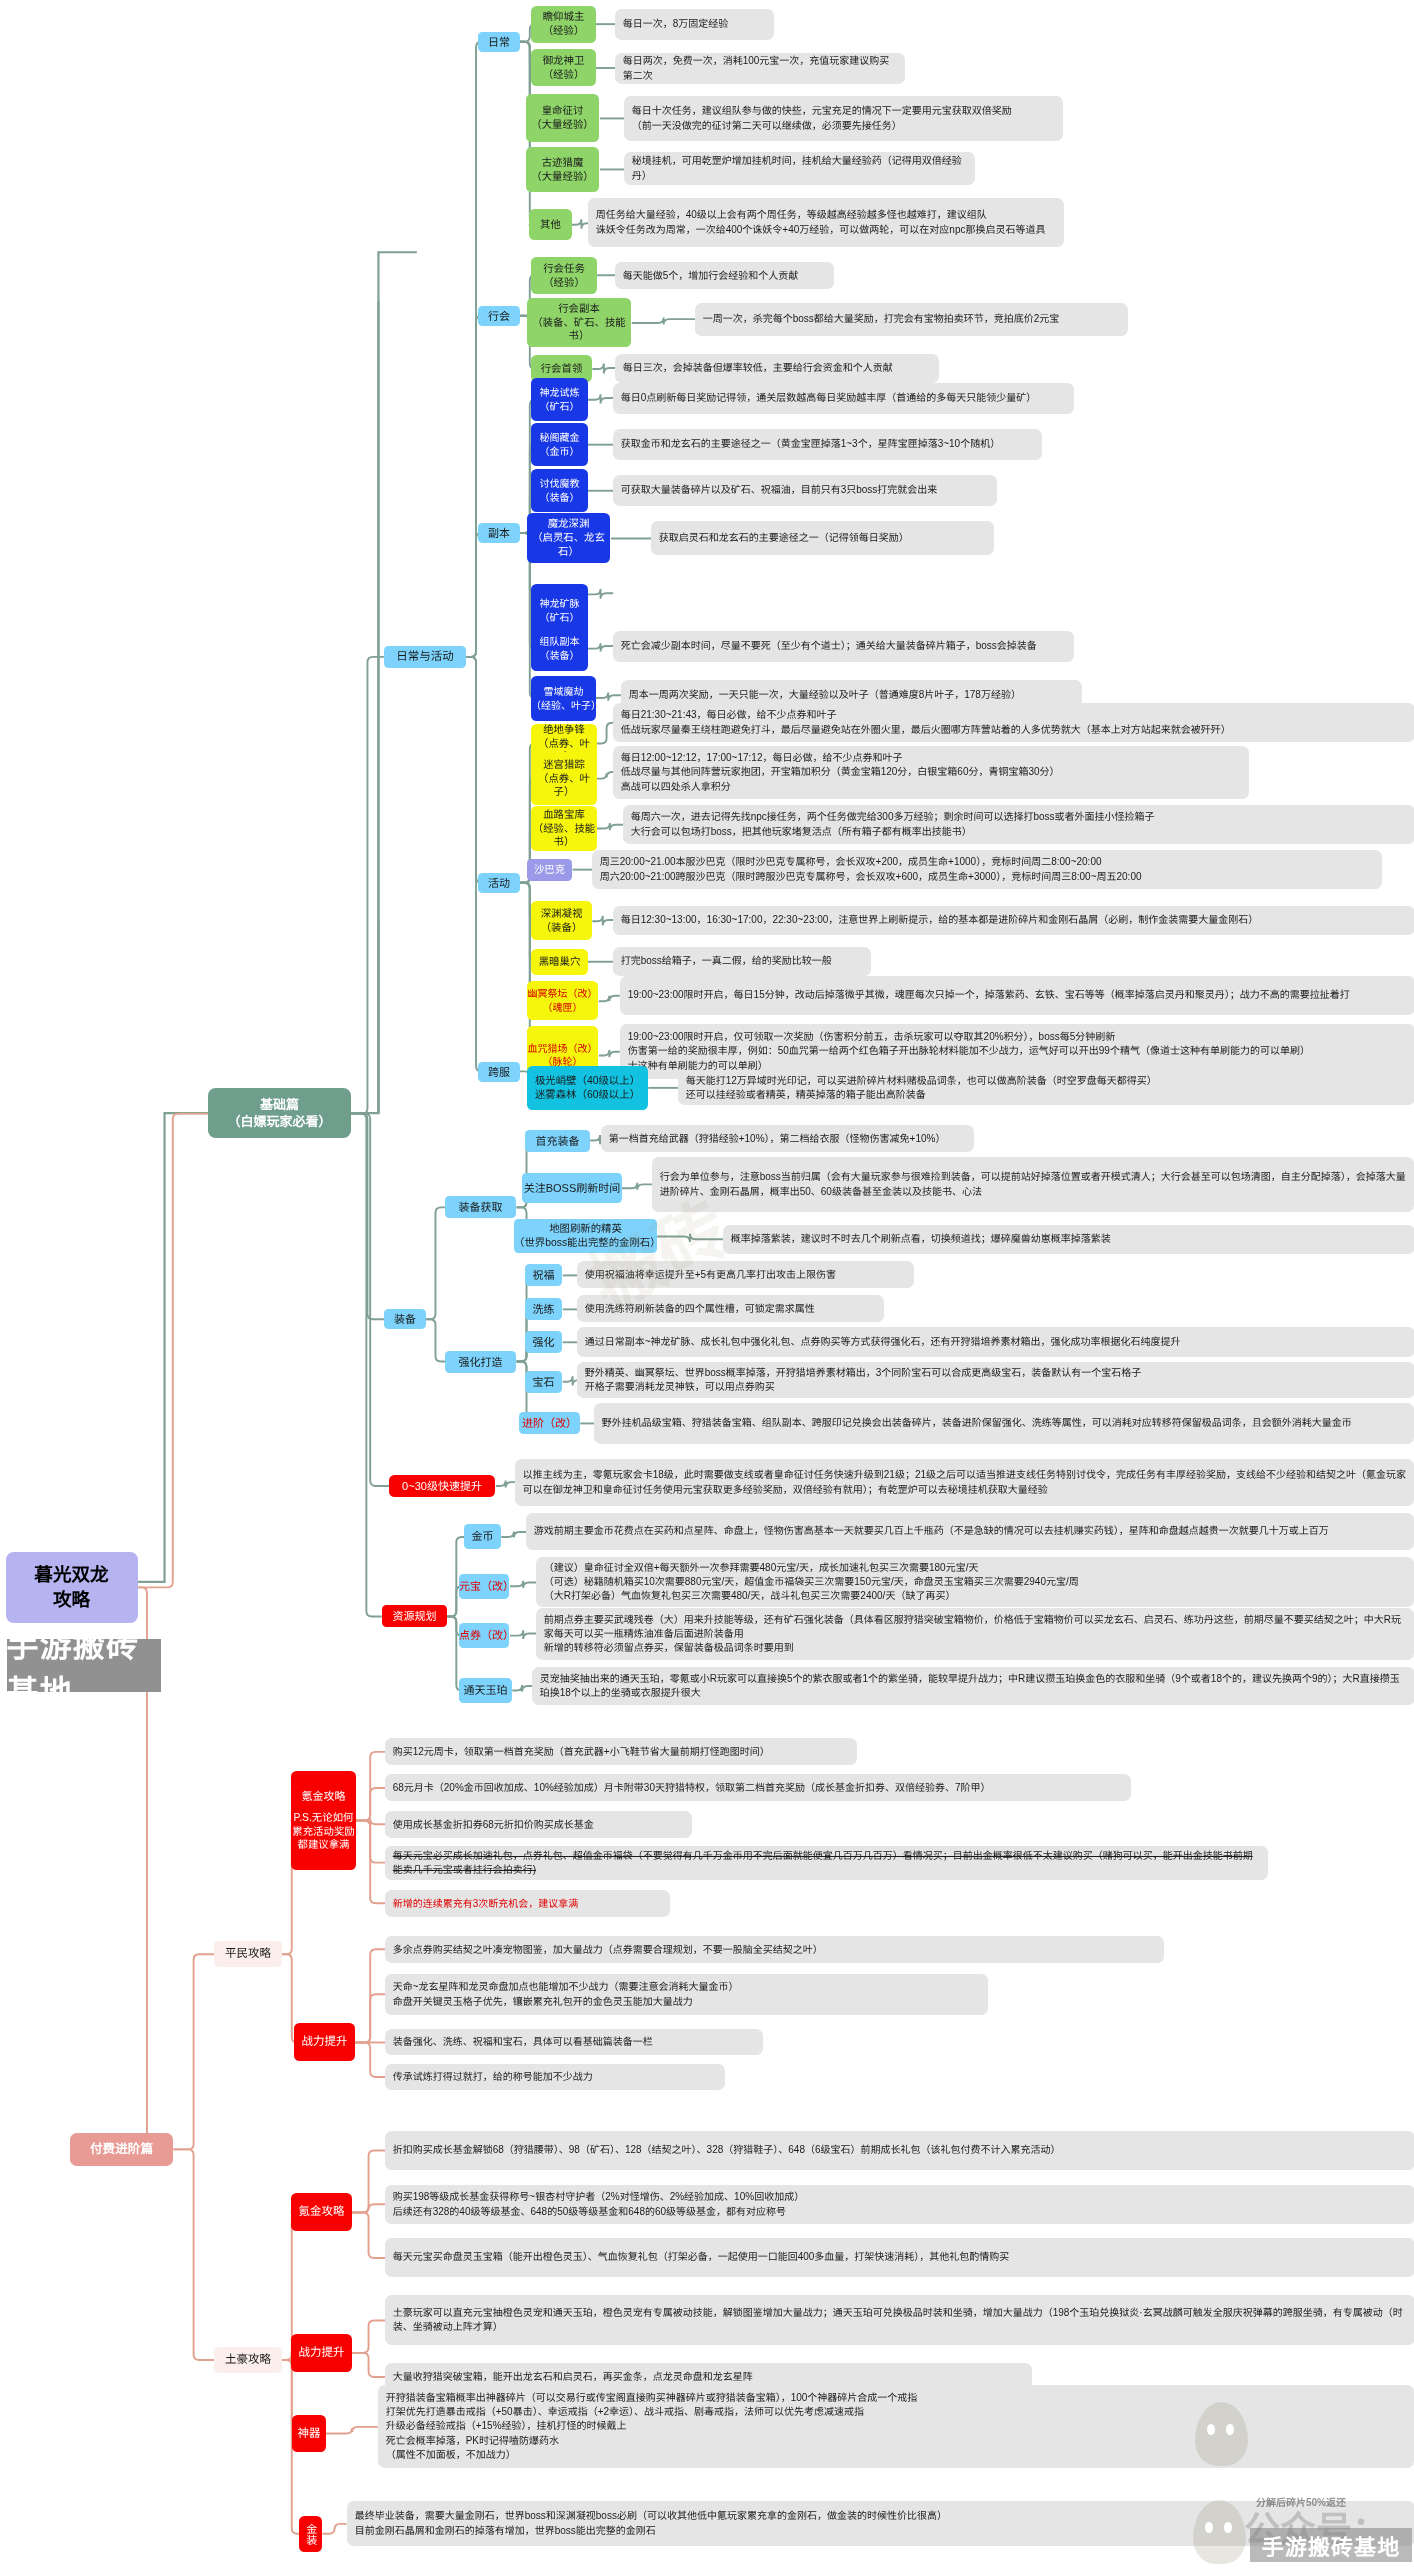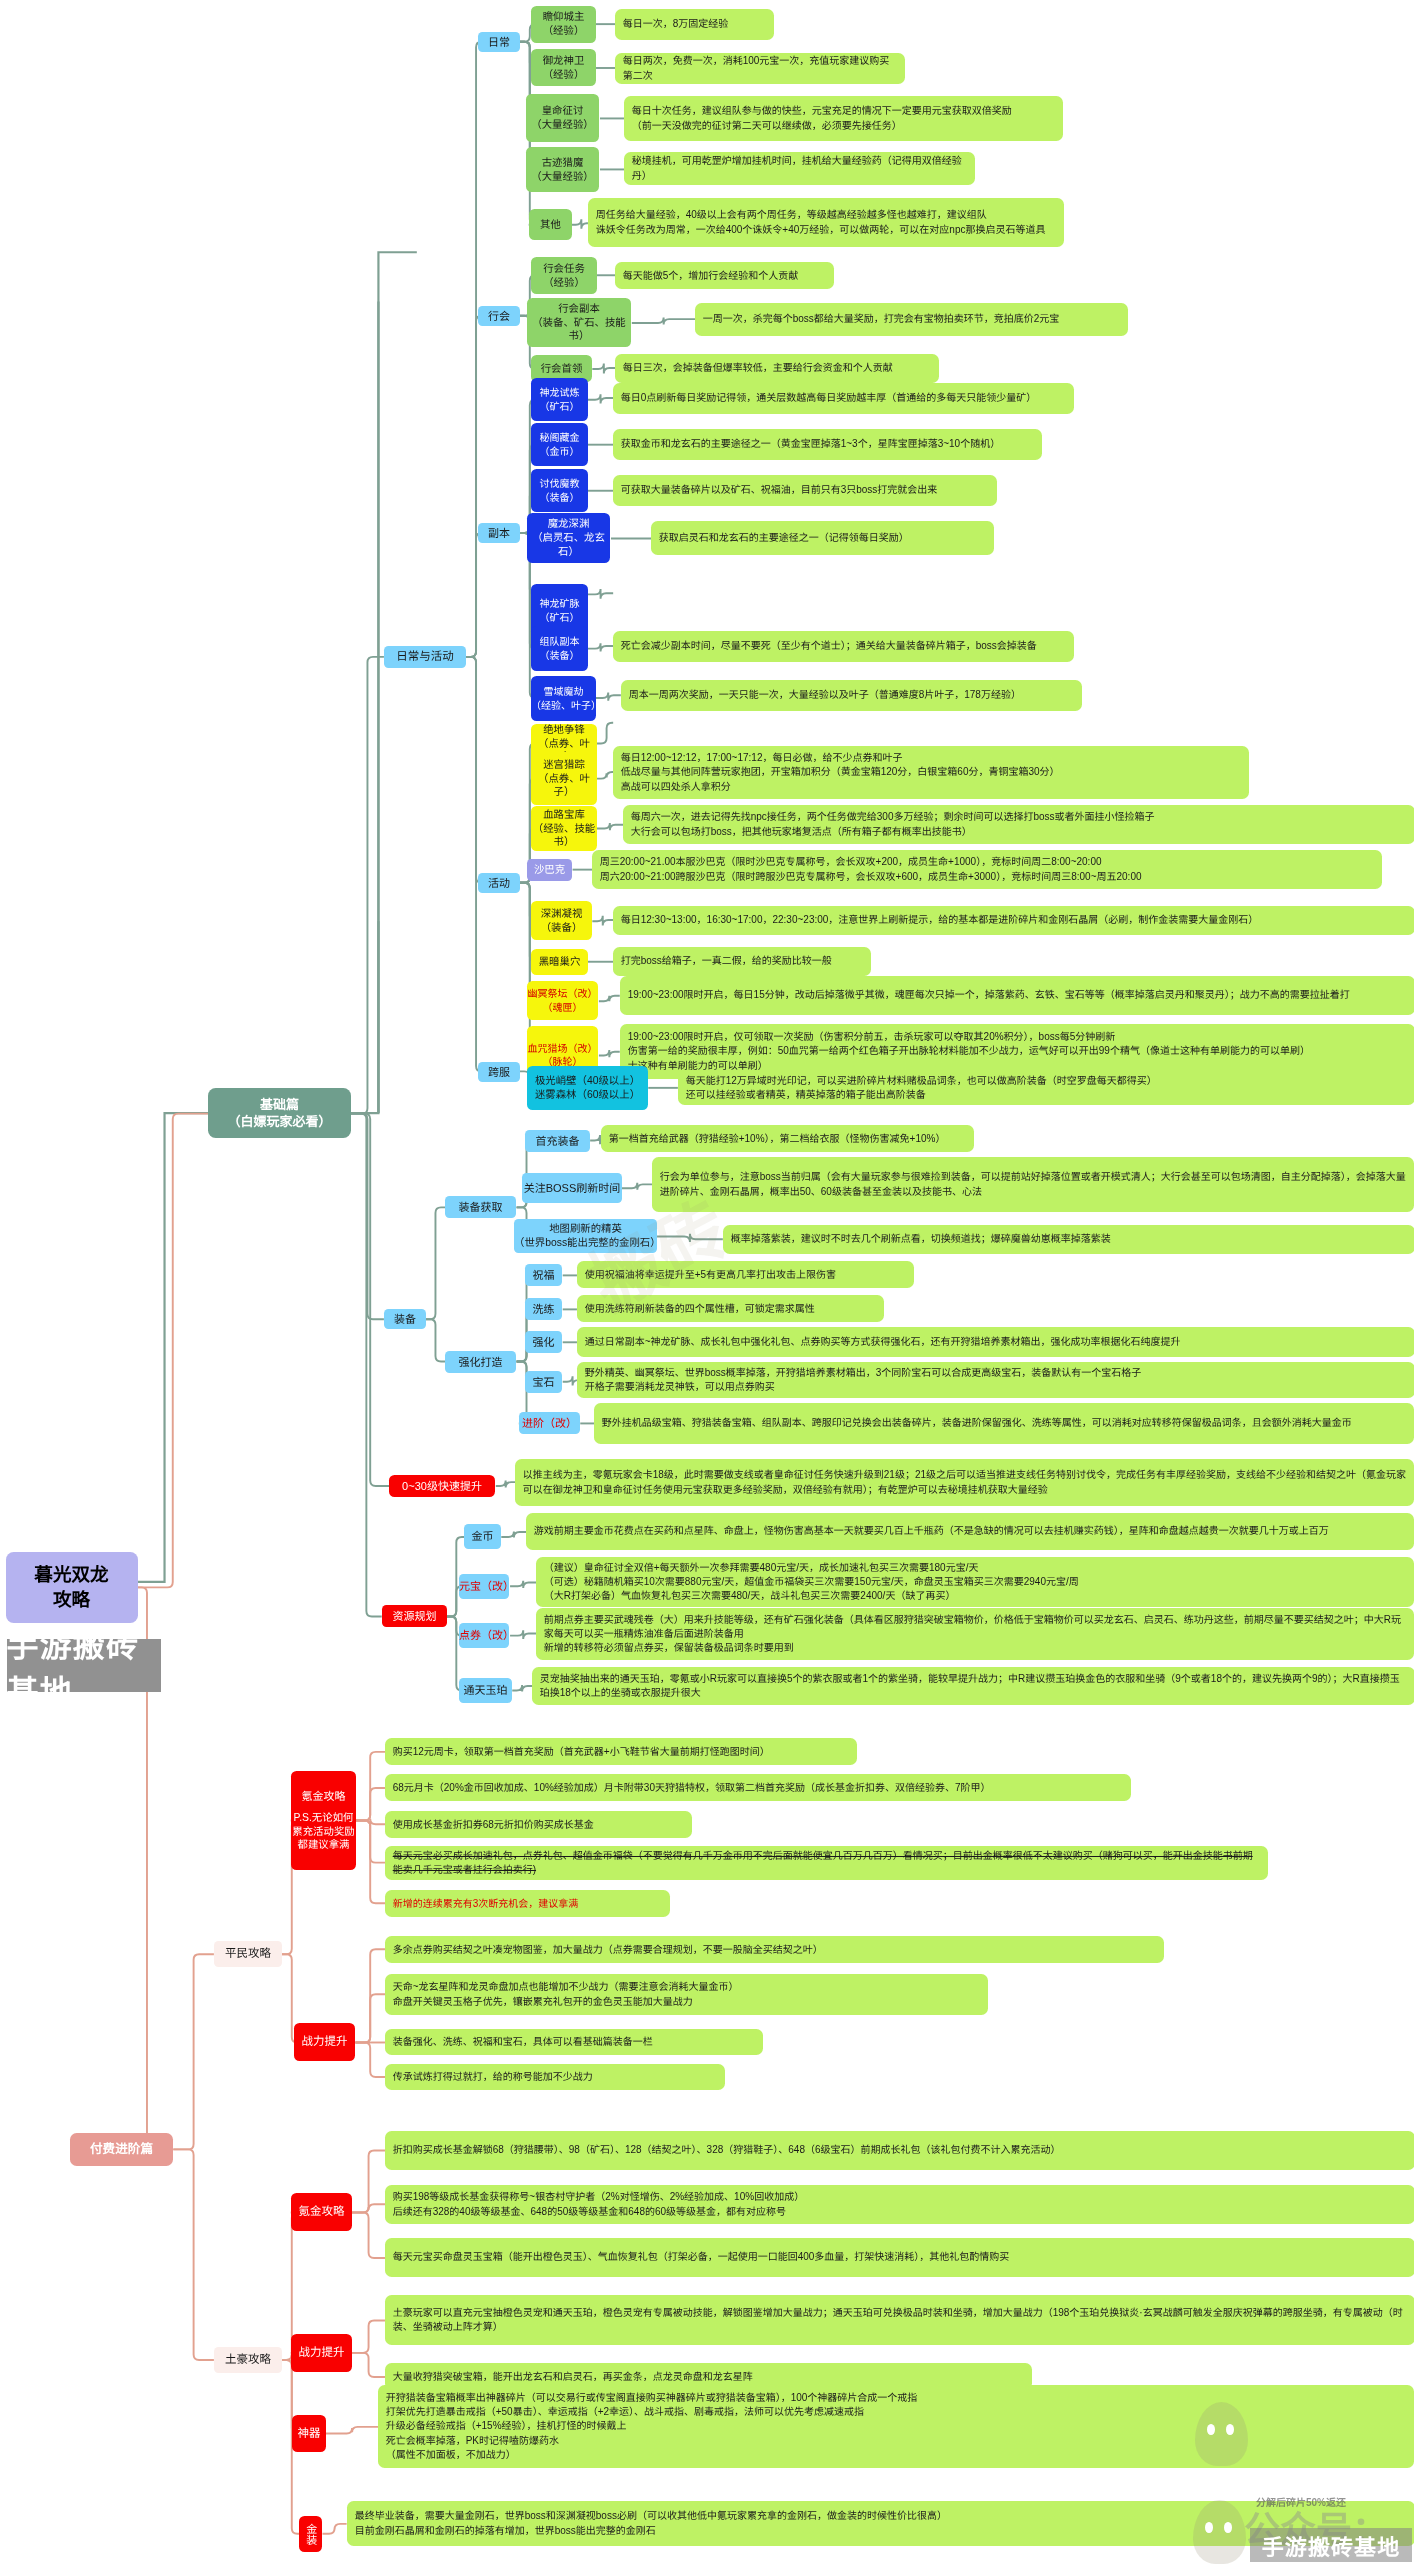--- a/index.html
+++ b/index.html
@@ -6,21 +6,21 @@
   html,body{margin:0;padding:0;background:#ffffff;}
   body{
     font-family:"Liberation Sans","DejaVu Sans",sans-serif;
     width:1415px;height:2576px;position:relative;overflow:hidden;
     -webkit-font-smoothing:antialiased;
   }
   #canvas{position:absolute;left:0;top:0;width:1415px;height:2576px;}
   svg#wires{position:absolute;left:0;top:0;width:1415px;height:2576px;pointer-events:none;}
   .node{position:absolute;box-sizing:border-box;display:flex;align-items:center;
         justify-content:center;text-align:center;line-height:1.32;white-space:pre-line;}
-  .desc{position:absolute;box-sizing:border-box;background:#bef264;border-radius:6.6px;
+  .desc{position:absolute;box-sizing:border-box;background:#e5e5e5;border-radius:6.6px;
         padding:5.5px 7.7px;line-height:1.42;white-space:pre-line;color:#1a1a1a;
         display:flex;flex-direction:column;justify-content:center;text-align:left;overflow:hidden;}
   
   .root{background:#b5b3f0;border-radius:7.7px;color:#000;font-weight:bold;}
   .sect-green{background:#6f9e8d;border-radius:7.7px;color:#fff;font-weight:bold;}
   .sect-pink{background:#e79b94;border-radius:6.6px;color:#fff;font-weight:bold;}
   .grey{background:#7dd3fc;border-radius:4.4px;color:#1a1a1a;}
   .grey-pink{background:#fbeeeb;border-radius:4.4px;color:#1a1a1a;}
   .green{background:#8ed469;border-radius:5.5px;color:#1a1a1a;}
   .blue{background:#1837e6;border-radius:5.5px;color:#ffffff;}
@@ -256,20 +256,22 @@
 <div class="node blue" style="left:531px;top:626px;width:57px;height:45px;font-size:10px;">组队副本
 （装备）</div>
 <div class="desc" style="left:613px;top:631px;width:461px;height:31px;font-size:10px;">死亡会减少副本时间，尽量不要死（至少有个道士）；通关给大量装备碎片箱子，boss会掉装备</div>
 
 <div class="node blue" style="left:531px;top:676px;width:65px;height:45px;font-size:10px;">雪域魔劫
 （经验、叶子）</div>
 <div class="desc" style="left:621px;top:680px;width:461px;height:31px;font-size:10px;">周本一周两次奖励，一天只能一次，大量经验以及叶子（普通难度8片叶子，178万经验）</div>
 
 <div class="node yellow" style="left:531px;top:724px;width:66px;height:39px;font-size:10.4px;">绝地争锋
 （点券、叶子）</div>
+<div class="desc" style="left:613px;top:703px;width:802px;height:39px;font-size:10px;">每日21:30~21:43，每日必做，给不少点券和叶子
+低战玩家尽量秦王绕柱跑避免打斗，最后尽量避免站在外圈火里，最后火圈哪方阵营站着的人多优势就大（基本上对方站起来就会被歼歼）</div>
 
 <div class="node yellow" style="left:531px;top:752px;width:66px;height:53px;font-size:10.4px;">迷宫猎踪
 （点券、叶子）</div>
 <div class="desc" style="left:613px;top:746px;width:636px;height:53px;font-size:10px;">每日12:00~12:12，17:00~17:12，每日必做，给不少点券和叶子
 低战尽量与其他同阵营玩家抱团，开宝箱加积分（黄金宝箱120分，白银宝箱60分，青铜宝箱30分）
 高战可以四处杀人拿积分</div>
 
 <div class="node yellow" style="left:531px;top:806px;width:66px;height:45px;font-size:10.4px;">血路宝库
 （经验、技能书）</div>
 <div class="desc" style="left:623px;top:805px;width:792px;height:39px;font-size:10px;">每周六一次，进去记得先找npc接任务，两个任务做完给300多万经验；剩余时间可以选择打boss或者外面挂小怪捡箱子

